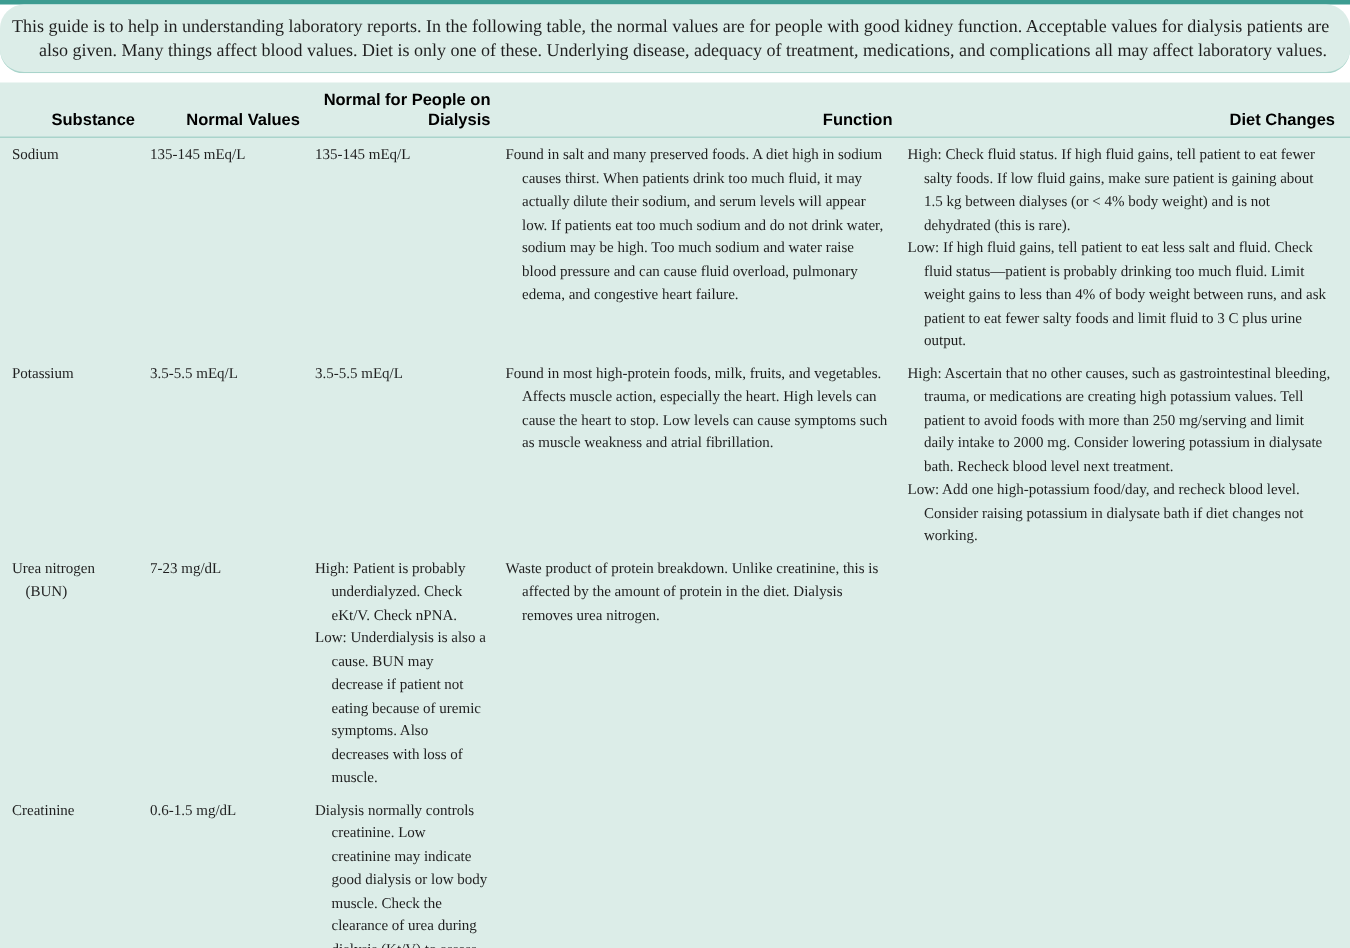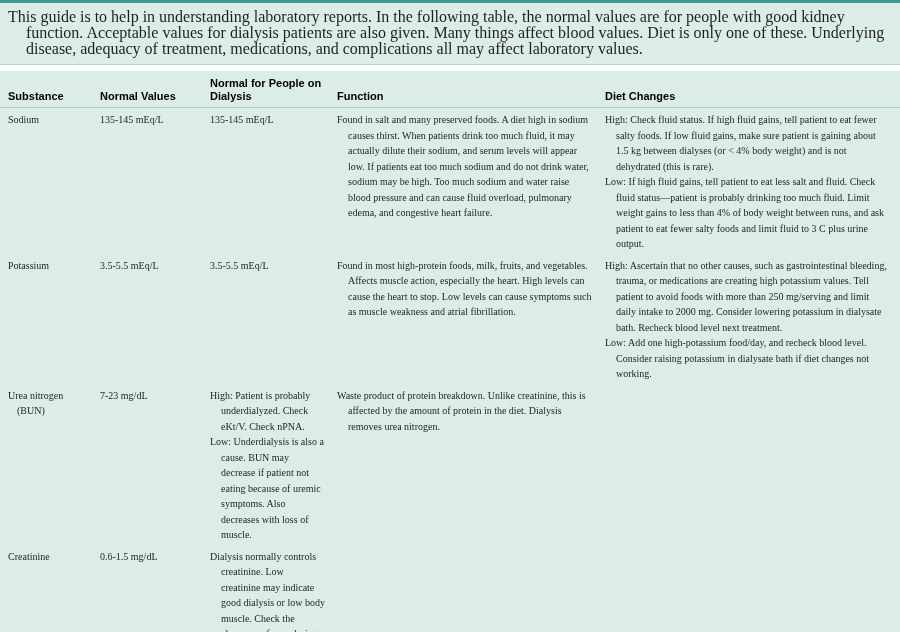--- a/index.html
+++ b/index.html
@@ -12,43 +12,43 @@
   html,body{background:#fff;}
   .page{
     width:900px;height:632px;overflow:hidden;background:#fff;
     font-family:"Liberation Serif", serif;color:var(--ink);position:relative;
   }
   .top-rule{height:3px;background:var(--teal);width:100%;}
   .intro{
     background:var(--mint);
     border-bottom:1px solid var(--hairline);
     padding:6px 10px 7px 8px;
-    font-size:16px;line-height:16px;
-    text-indent:-18px;padding-left:26px;
+    font-size:12px;line-height:16px;
+    text-indent:-18px;padding-left:26px;border-radius:16px;
   }
   .gap{height:6px;background:#fff;}
   .table-block{
     background:var(--mint);
     border-bottom:1px solid var(--hairline);
     padding-bottom:6px;
   }
   .grid{
     display:grid;
     grid-template-columns:92px 110px 127px 268px 295px;
     padding-left:8px;
   }
   .header-row{
     align-items:end;
     border-bottom:1px solid var(--hairline);
     padding-top:6px;padding-bottom:4px;
   }
   .hcell{
     font-family:"Liberation Sans", sans-serif;
     font-weight:bold;font-size:11px;line-height:13px;
-    padding-right:10px;color:#000;
+    padding-right:10px;color:#000;text-align:right;
   }
   .tbody{padding-top:4px;}
   .row + .row{margin-top:6px;}
   .cell{
     font-size:10px;line-height:15.5px;
     padding-right:12px;
   }
   .hang-sm{padding-left:9px;text-indent:-9px;}
   .cell p.hang{
     padding-left:11px;text-indent:-11px;

